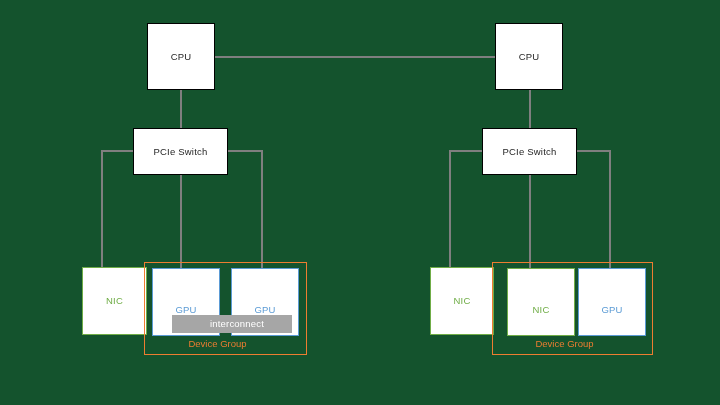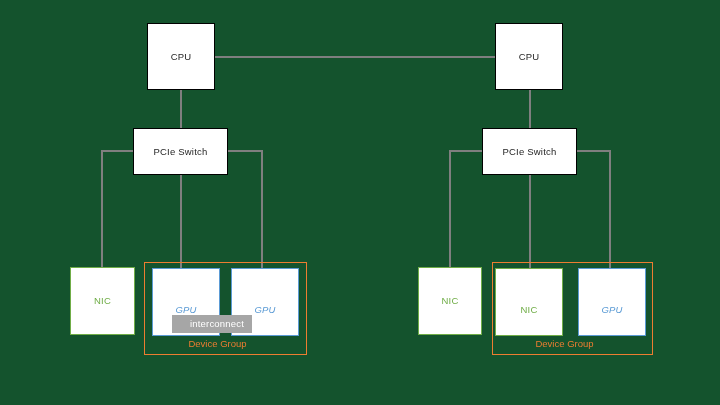--- a/index.html
+++ b/index.html
@@ -35,31 +35,31 @@
   
   .box-black {
     border: 1.3px solid #000000;
   }
   .box-black .node-label {
     color: #262626;
   }
   
   .box-green {
     border: 1.3px solid #70ad47;
+    margin-left: 12px;
   }
   .box-green .node-label {
     color: #70ad47;
   }
   
   .box-blue {
     border: 1.3px solid #5b9bd5;
   }
   .box-blue .node-label {
     color: #5b9bd5;
-    font-style: italic;
   }
   
   .group-box {
     position: absolute;
     box-sizing: border-box;
     border: 1.3px solid #ed7d31;
     background: transparent;
   }
   .group-label {
     position: absolute;
@@ -136,21 +136,21 @@
   </div>
 
   <div class="node box-blue" style="left:152px; top:268px; width:68px; height:68px;">
     <span class="node-label" style="transform:translateY(8px);">GPU</span>
   </div>
 
   <div class="node box-blue" style="left:231px; top:268px; width:68px; height:68px;">
     <span class="node-label" style="transform:translateY(8px);">GPU</span>
   </div>
 
-  <div class="interconnect" style="left:172px; top:315px; width:80px; height:18px;padding-left:10px;">
+  <div class="interconnect" style="left:172px; top:315px; width:120px; height:18px;padding-left:10px;">
     <span class="node-label">interconnect</span>
   </div>
 
   <div class="node box-black" style="left:495px; top:23px; width:68px; height:67px;">
     <span class="node-label">CPU</span>
   </div>
 
   <div class="node box-black" style="left:482px; top:128px; width:95px; height:47px;">
     <span class="node-label">PCIe Switch</span>
   </div>

